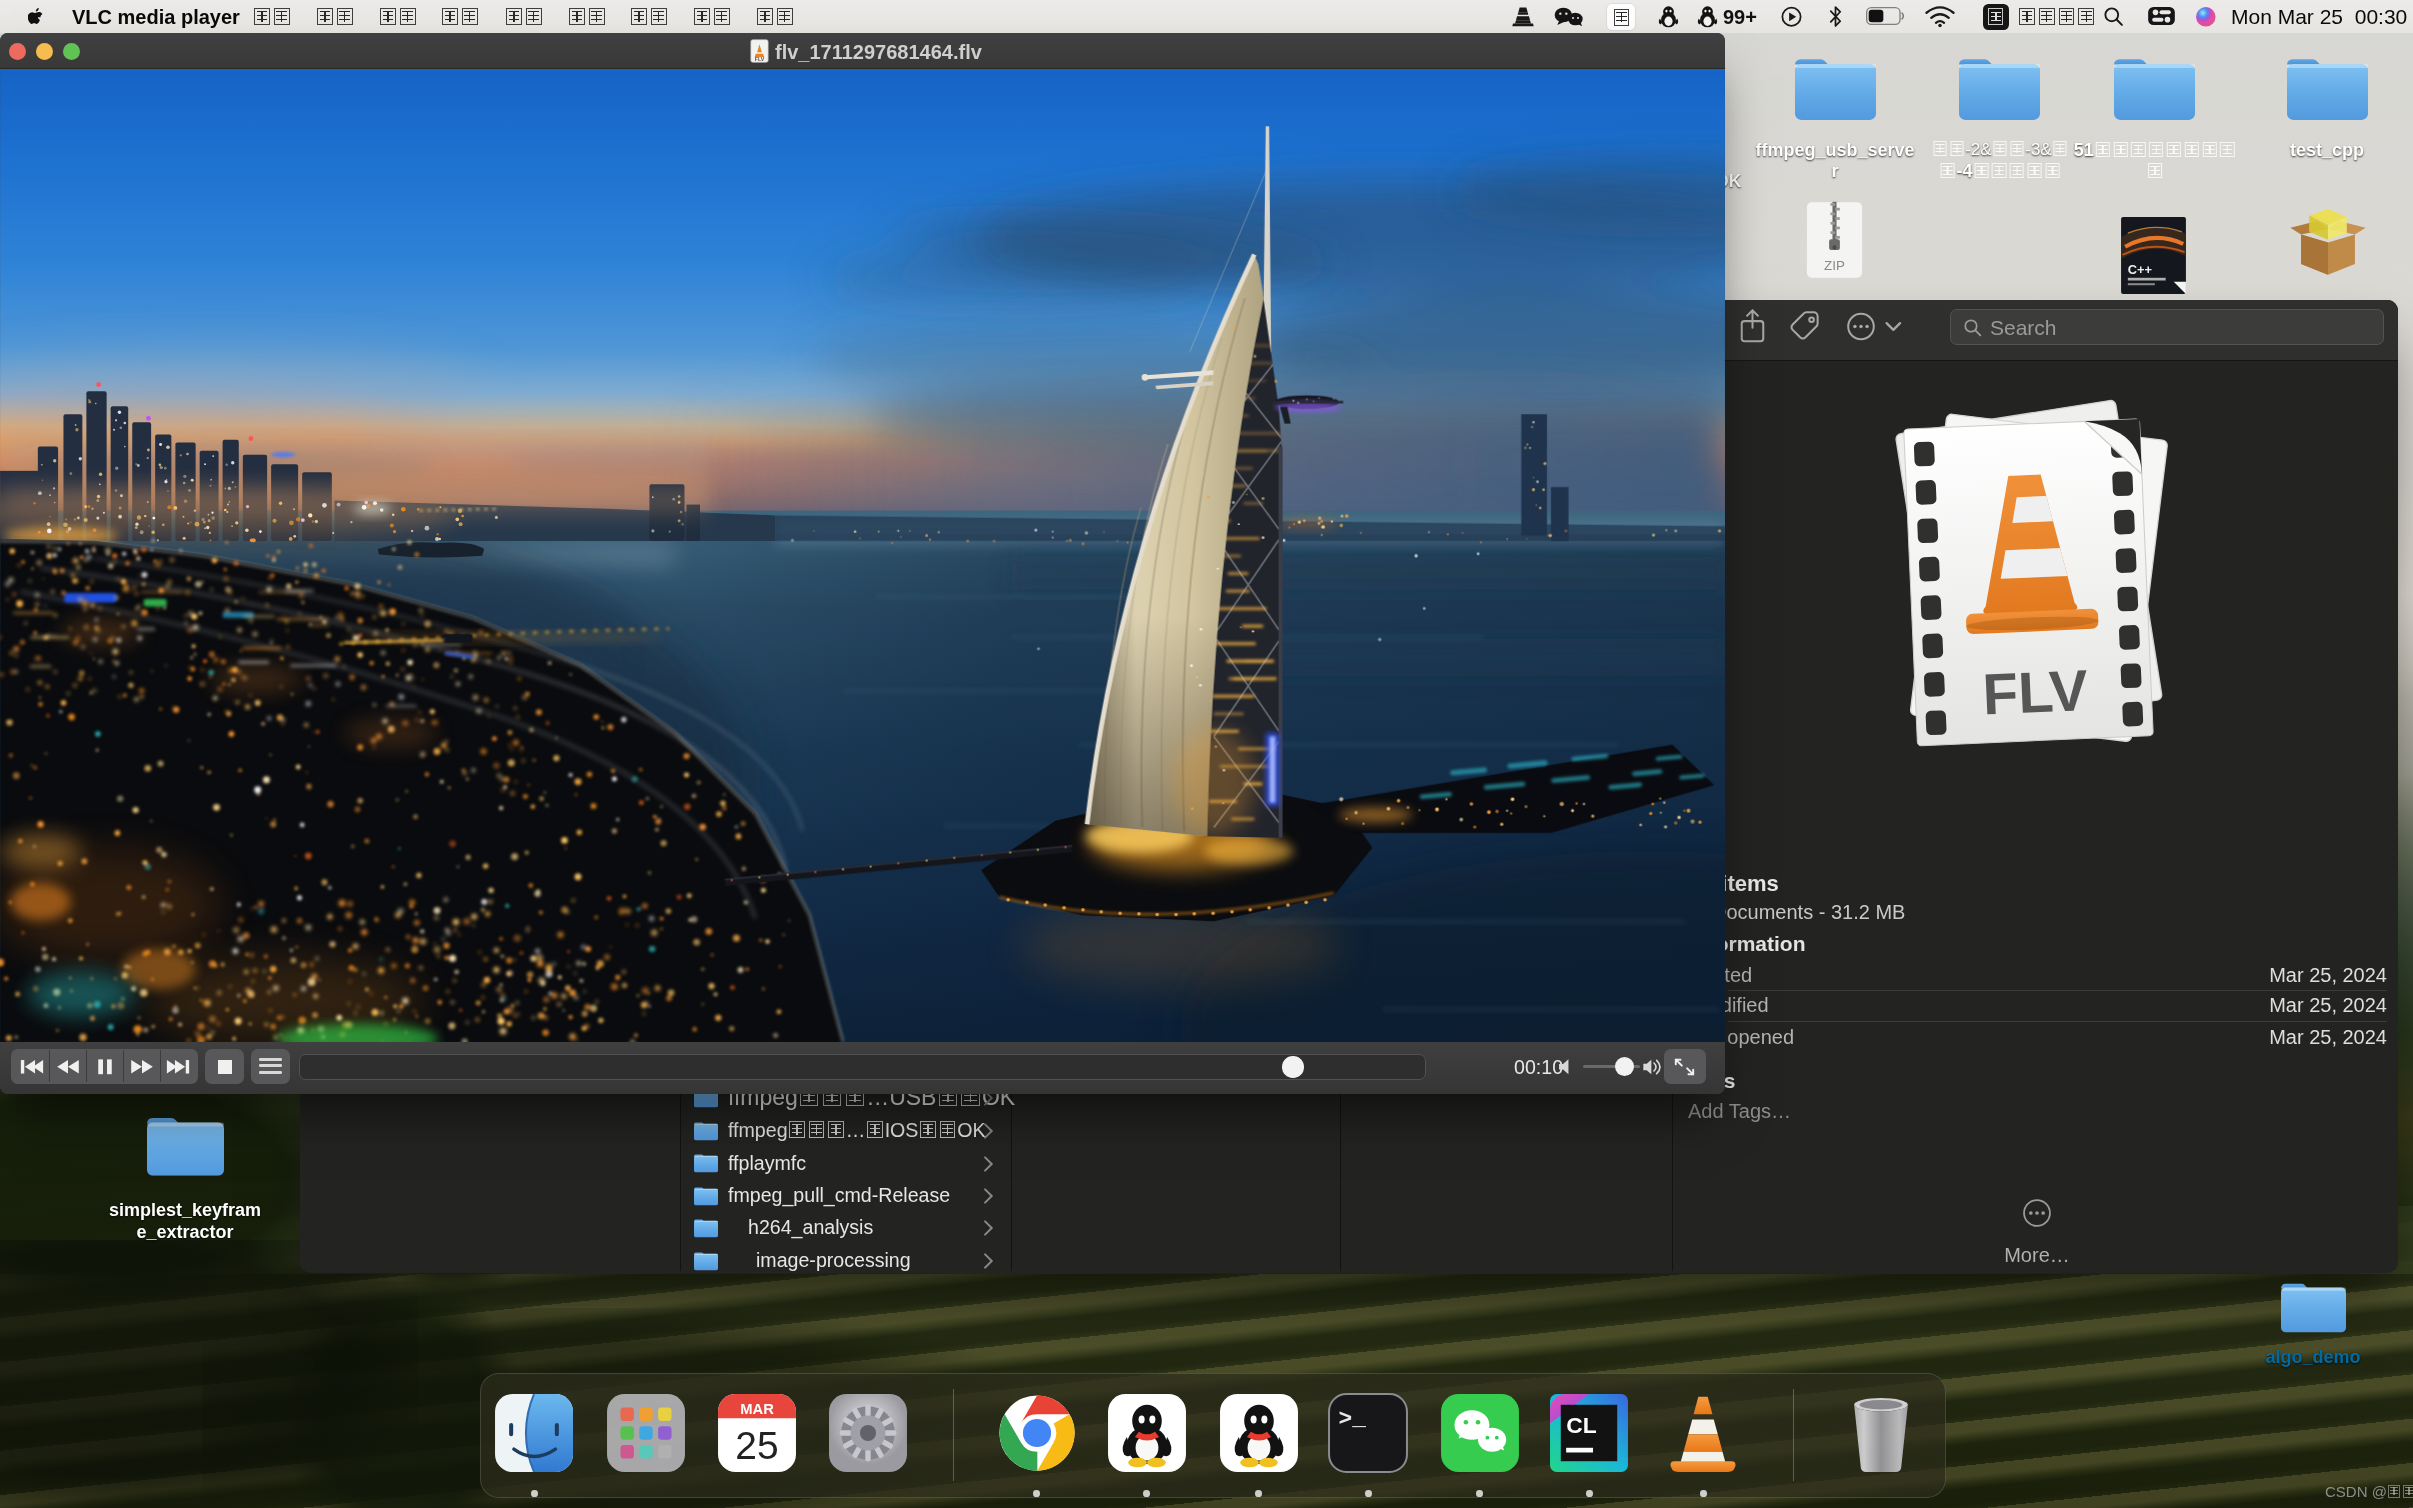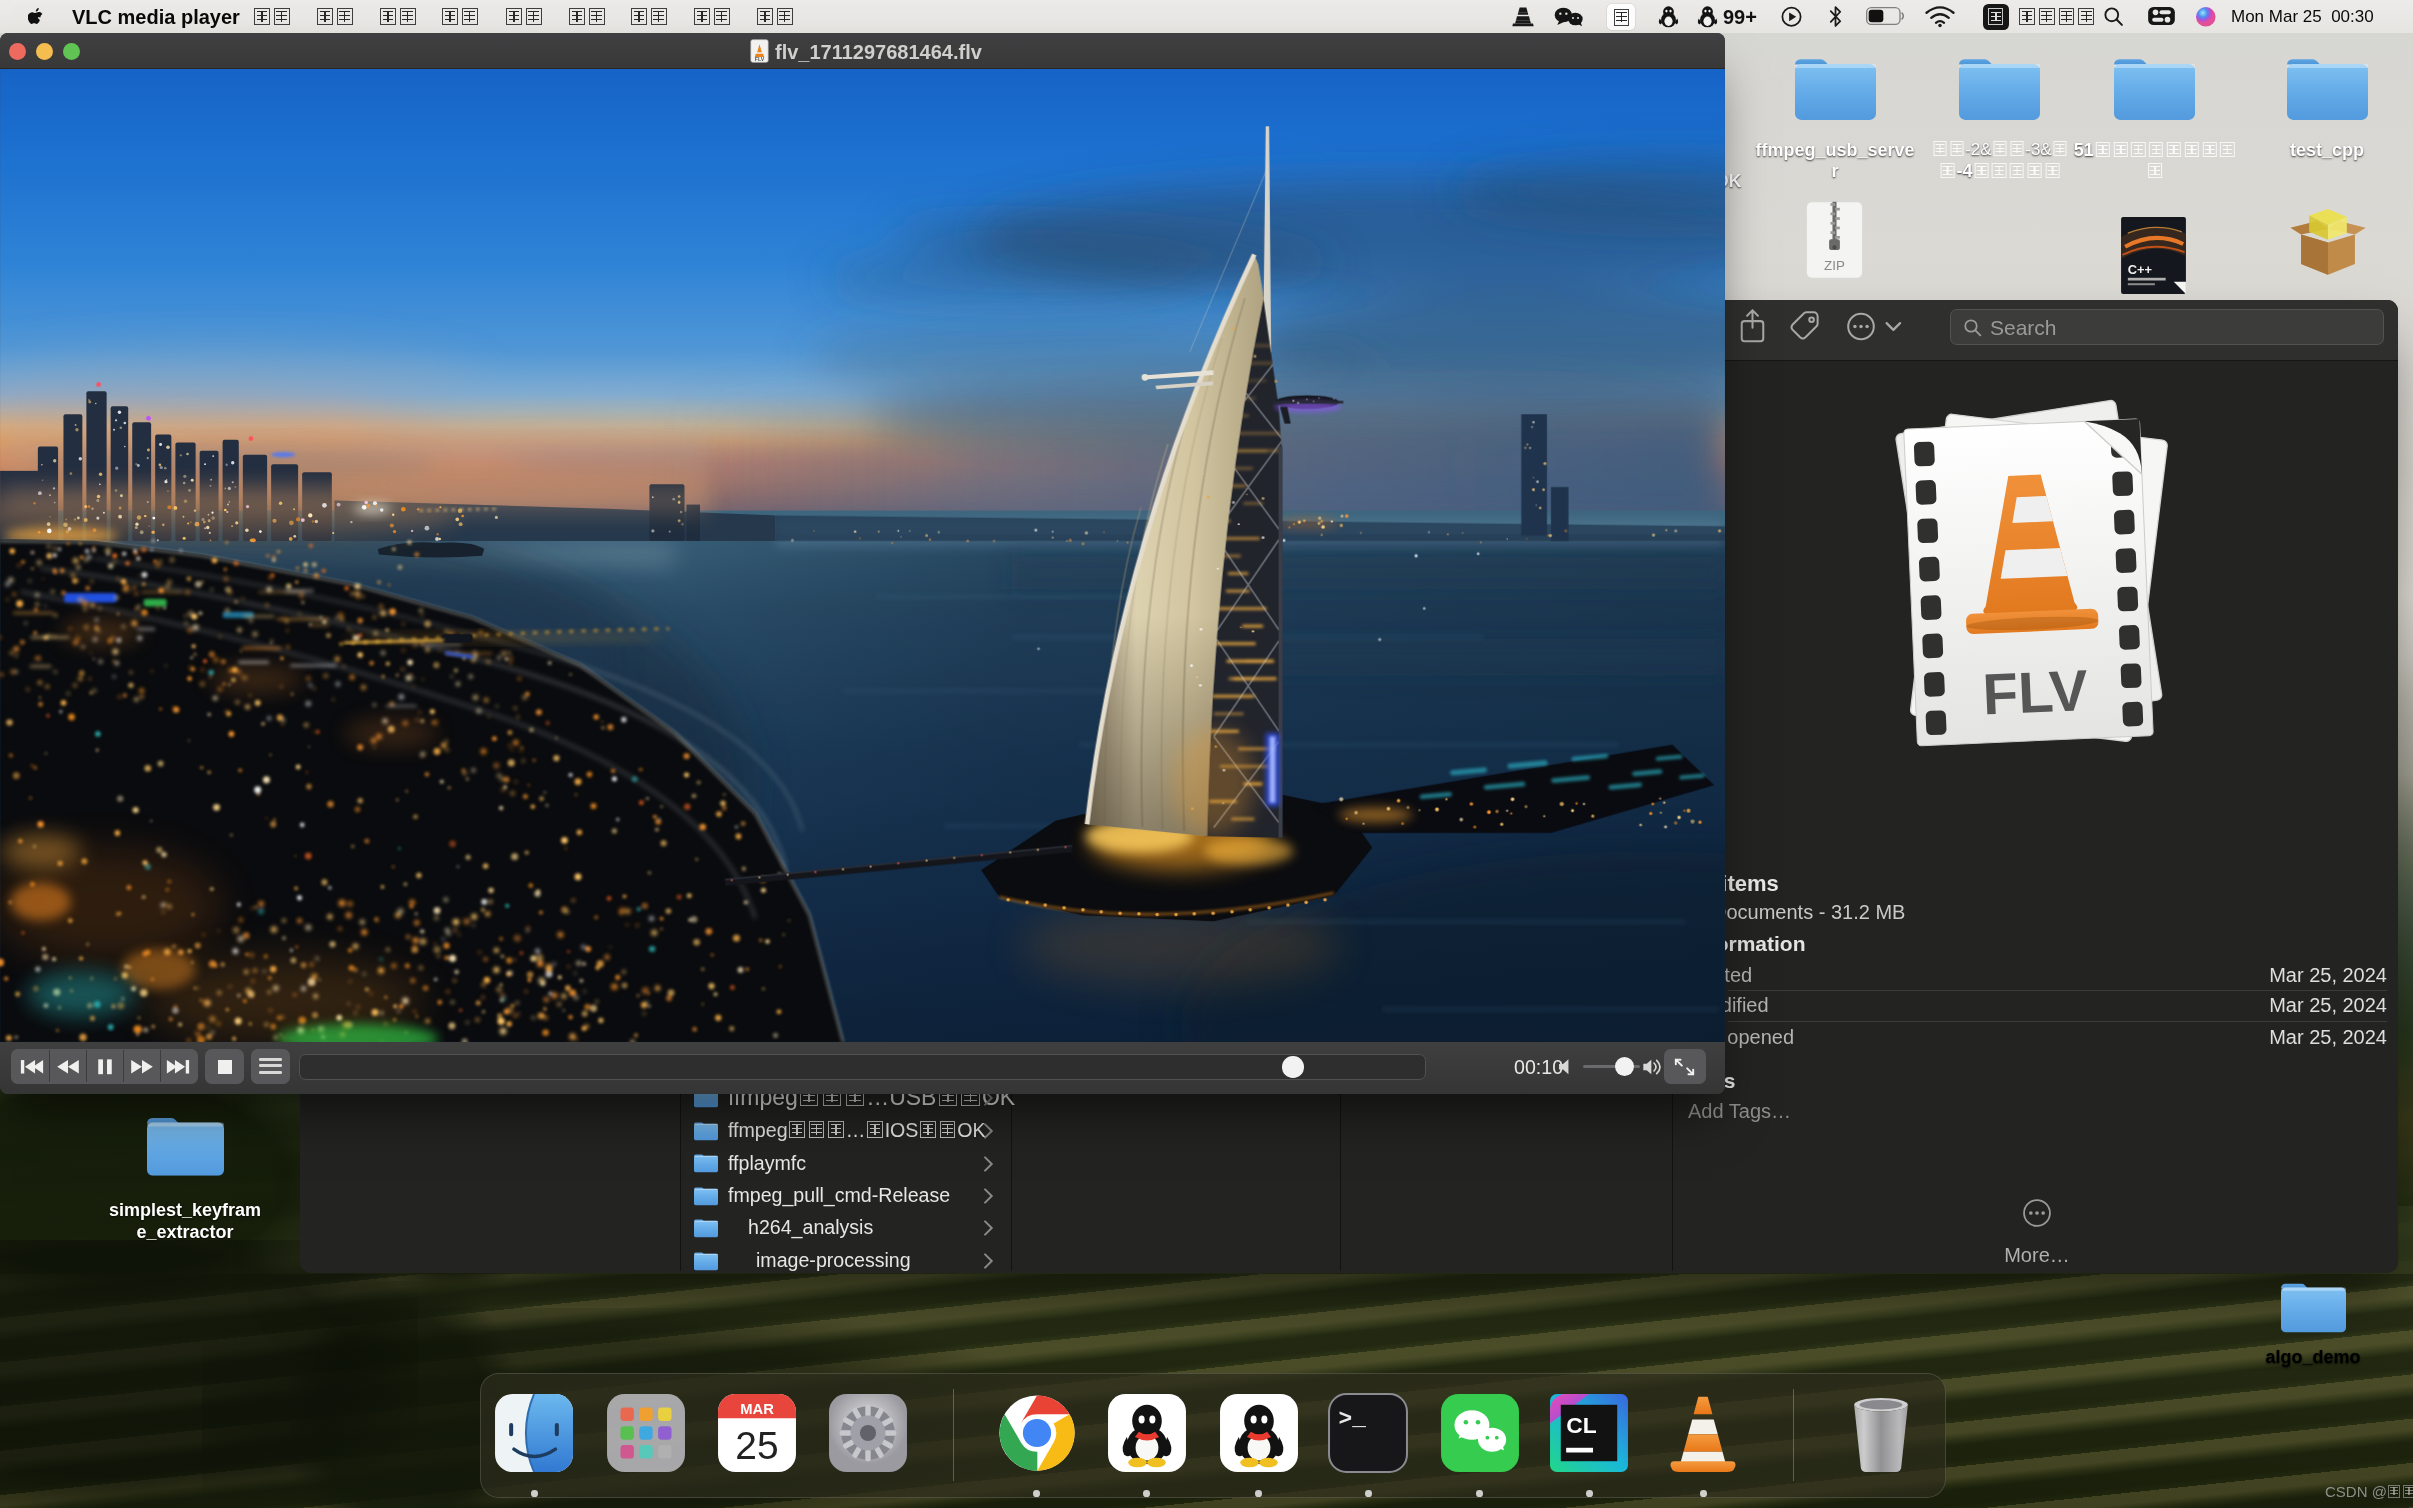--- a/index.html
+++ b/index.html
@@ -124,21 +124,21 @@
 <defs>
       <radialGradient id="siri" cx="35%" cy="30%">
         <stop offset="0" stop-color="#9be5f7"></stop>
         <stop offset="45%" stop-color="#4f8df0"></stop>
         <stop offset="75%" stop-color="#b14fd8"></stop>
         <stop offset="100%" stop-color="#e24f98"></stop>
       </radialGradient>
     </defs>
 <circle cx="16" cy="16" r="14.5" fill="url(#siri)"></circle>
   </svg>
-<div class="abs" style="left:2231px;top:2px;font-size:17px;line-height:30px;color:#0a0a0a;font-weight:500;white-space:nowrap;">Mon Mar 25&nbsp; 00:30</div>
+<div class="abs" style="left:2231px;top:2px;font-size:21px;line-height:30px;color:#0a0a0a;font-weight:500;white-space:nowrap;">Mon Mar 25&nbsp; 00:30</div>
 <div class="abs" style="left:300px;top:300px;width:2098px;height:973px;background:#232321;border-radius:10.8px;box-shadow:0 30px 54px -13.5px rgba(0,0,0,.5)"></div>
 <div class="abs" style="left:300px;top:300px;width:2098px;height:61px;background:#2f2f2d;border-radius:10.8px 10.8px 0 0;border-bottom:1.3px solid #161614"></div>
 <svg class="abs" style="left:1739px;top:309px" width="27" height="35" viewBox="0 0 40 52">
 <g fill="none" stroke="#a8a8a6" stroke-width="3" stroke-linecap="round">
 <rect x="4" y="18" width="32" height="30" rx="4"></rect>
       <path d="M20 2 v26 M12 10 l8 -8 l8 8"></path>
     </g>
   </svg>
 <svg class="abs" style="left:1790px;top:311px" width="31" height="31" viewBox="0 0 46 46">
 <g fill="none" stroke="#a8a8a6" stroke-width="3">
@@ -336,21 +336,21 @@
 <path d="M86 22 L86 46 L58 56 L58 34z" fill="#f0e86a" opacity=".92"></path>
   </svg>
 <svg class="abs" style="left:147px;top:1114px" width="77" height="62" viewBox="0 0 120 96">
     <use href="#fold"></use>
   </svg>
 <div class="abs" style="left:185px;transform:translateX(-50%);top:1197px;font-size:18px;line-height:26px;color:#ffffff;font-weight:600;white-space:nowrap;text-shadow:0 0.7px 2px rgba(0,0,0,.75);">simplest_keyfram</div>
 <div class="abs" style="left:185px;transform:translateX(-50%);top:1219px;font-size:18px;line-height:26px;color:#ffffff;font-weight:600;white-space:nowrap;text-shadow:0 0.7px 2px rgba(0,0,0,.75);">e_extractor</div>
 <svg class="abs" style="left:2281px;top:1280px" width="65" height="53" viewBox="0 0 120 96">
     <use href="#fold"></use>
   </svg>
-<div class="abs" style="left:2313px;transform:translateX(-50%);top:1344px;font-size:18px;line-height:26px;color:#000000;font-weight:600;white-space:nowrap;text-shadow:0 0.7px 2px rgba(0,0,0,.75);">algo_demo</div>
+<div class="abs" style="left:2313px;transform:translateX(-50%);top:1344px;font-size:18px;line-height:26px;color:#0369a1;font-weight:600;white-space:nowrap;text-shadow:0 0.7px 2px rgba(0,0,0,.75);">algo_demo</div>
 <div class="abs" style="left:2325px;top:1481px;font-size:15px;line-height:21.6px;color:rgba(200,200,200,.65);font-weight:400;white-space:nowrap;">CSDN @<i class="cj"></i><i class="cj"></i></div>
 <div class="abs" style="left:0;top:33px;width:1725px;height:1061px;background:#3a3a3c;border-radius:8px;box-shadow:0 30px 47px -12px rgba(0,0,0,.55)"></div>
 <div class="abs" style="left:0;top:33px;width:1725px;height:36px;background:linear-gradient(180deg,#404042,#383838);border-radius:8px 8px 0 0;border-bottom:1.3px solid #2c2620"></div>
 <div class="abs" style="left:9.4px;top:43px;width:17px;height:17px;border-radius:50%;background:#ee6a5f"></div>
 <div class="abs" style="left:36px;top:43px;width:17px;height:17px;border-radius:50%;background:#f5bd4f"></div>
 <div class="abs" style="left:63px;top:43px;width:17px;height:17px;border-radius:50%;background:#61c354"></div>
 <svg class="abs" style="left:750px;top:39px" width="19" height="24" viewBox="0 0 28 36">
 <rect x="1" y="1" width="26" height="34" rx="3" fill="#f2f2f0" stroke="#b8b8b6"></rect>
 <path d="M14 8 L10.5 20 h7z M8.5 22 h11 l1.5 5 h-14z" fill="#e8831f"></path>
 <text x="14" y="33" font-size="8" font-weight="700" fill="#555" text-anchor="middle" font-family="Liberation Sans,sans-serif">FLV</text>

